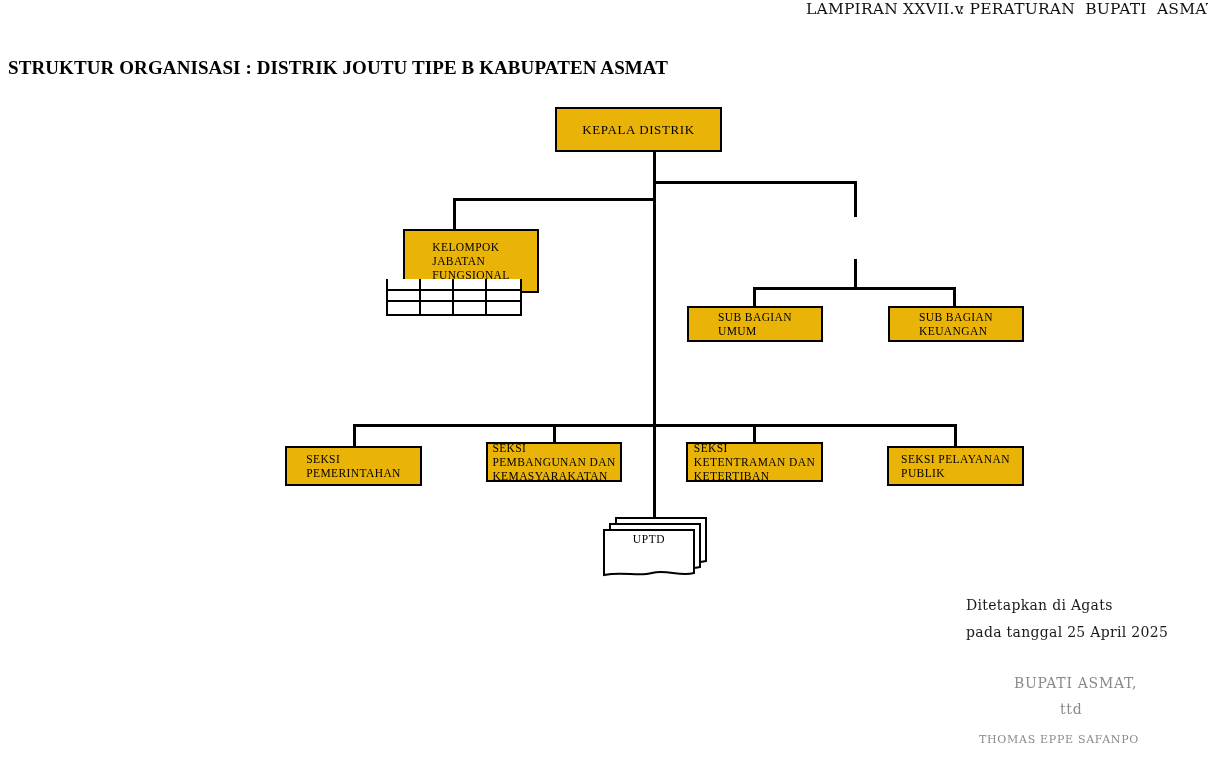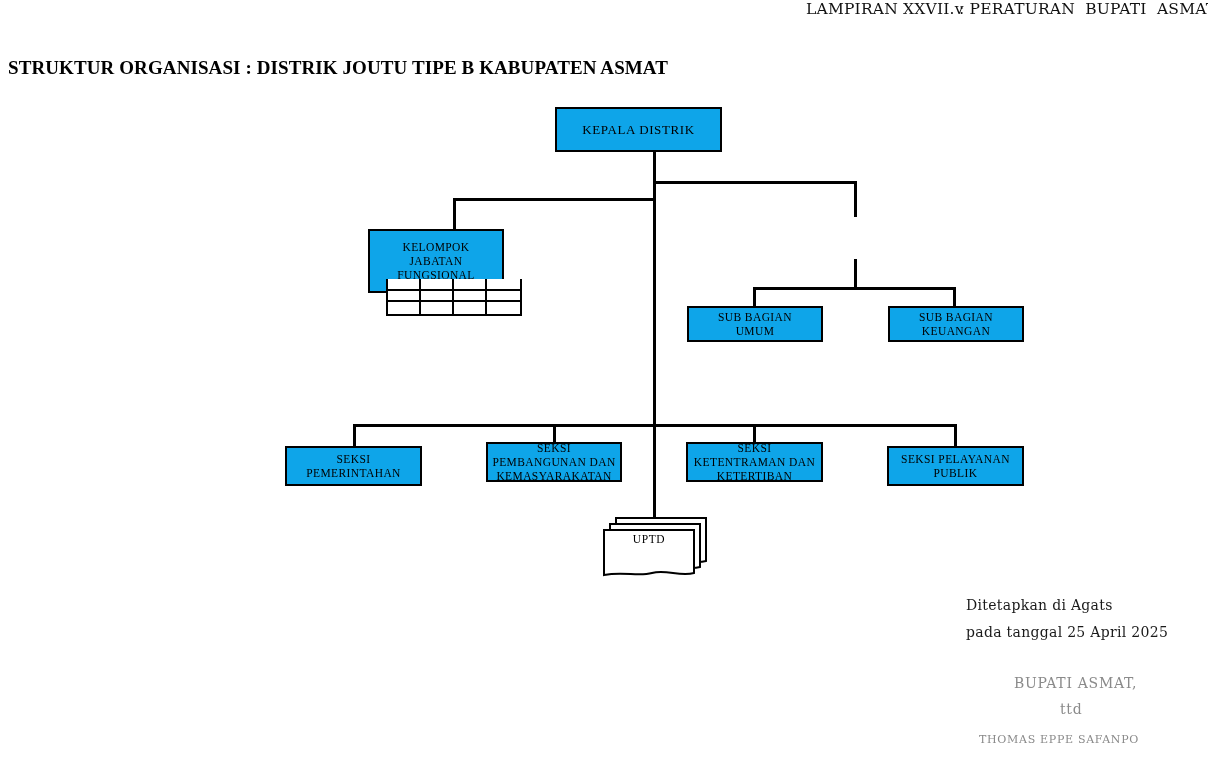--- a/index.html
+++ b/index.html
@@ -54,25 +54,24 @@
   .ln {
     position: absolute;
     background: #000000;
   }
 
   
   .box {
     position: absolute;
     box-sizing: border-box;
     border: 2px solid #000000;
-    background: #0ea5e9;
+    background: #eab308;
     display: flex;
     align-items: center;
     justify-content: center;
-    text-align: center;
     font-family: "Liberation Serif", "DejaVu Serif", serif;
     font-size: 11.5px;
     line-height: 14px;
     letter-spacing: 0.4px;
     white-space: pre-line;
     color: #000000;
   }
   .box.big { font-size: 13px; letter-spacing: 0.6px; }
 
   
@@ -156,21 +155,21 @@
   <div class="ln" style="left:953px; top:287px; width:3px; height:19px;"></div>
 
   <div class="ln" style="left:353px; top:424px; width:604px; height:3px;"></div>
   <div class="ln" style="left:353px; top:424px; width:3px; height:22px;"></div>
   <div class="ln" style="left:553px; top:424px; width:3px; height:18px;"></div>
   <div class="ln" style="left:753px; top:424px; width:3px; height:18px;"></div>
   <div class="ln" style="left:954px; top:424px; width:3px; height:22px;"></div>
 
   <div class="box big" style="left:555px; top:107px; width:167px; height:45px;">KEPALA DISTRIK</div>
 
-  <div class="box" style="left:368px; top:229px; width:136px; height:64px;">KELOMPOK
+  <div class="box" style="left:403px; top:229px; width:136px; height:64px;">KELOMPOK
 JABATAN
 FUNGSIONAL</div>
 
   <div id="kjf-grid" style="left:386px; top:279px; width:136px; height:37px;">
     <div class="cell"></div>
     <div class="cell"></div>
     <div class="cell"></div>
     <div class="cell lastcol"></div>
     <div class="cell"></div>
     <div class="cell"></div>

